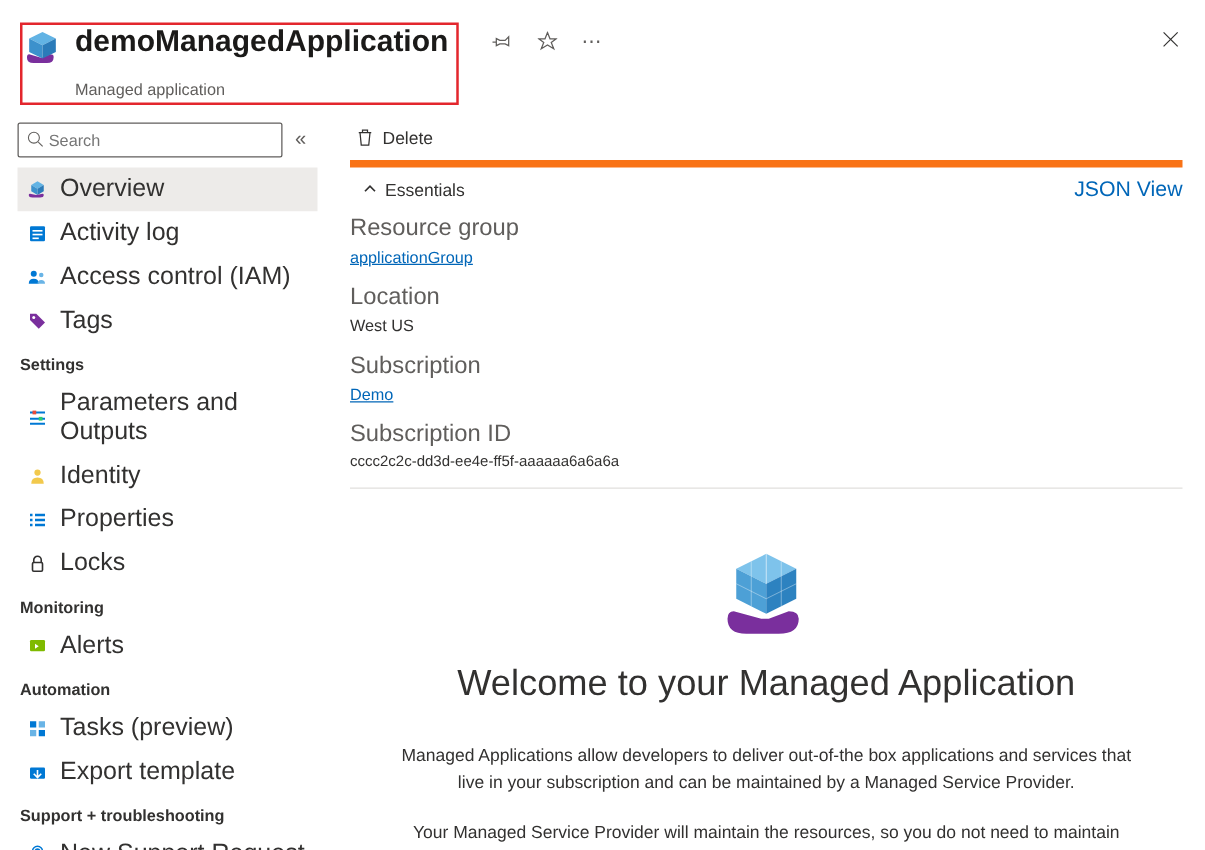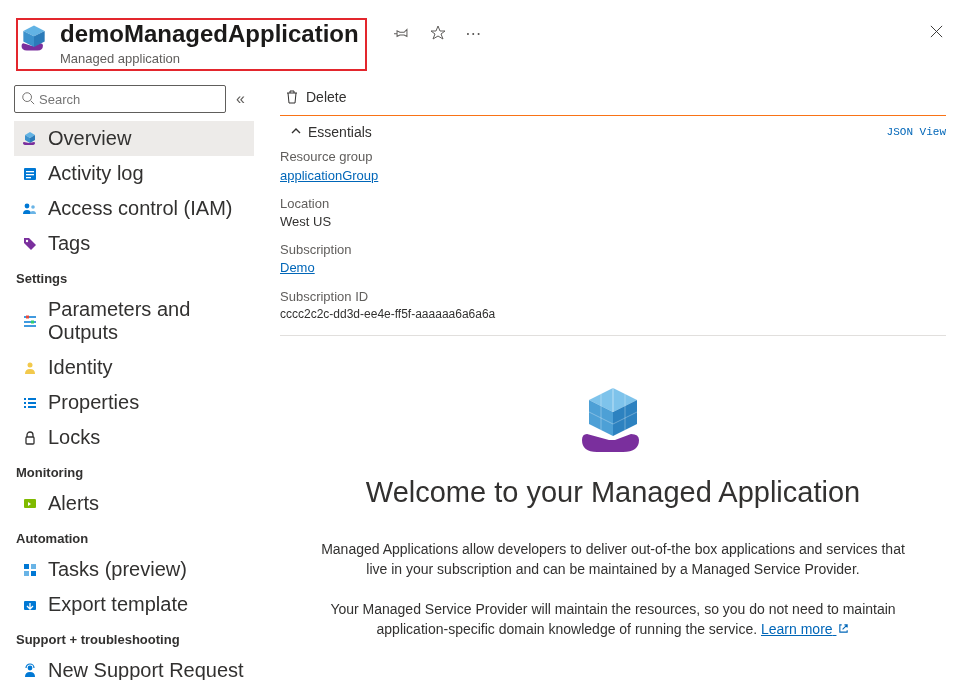--- a/index.html
+++ b/index.html
@@ -12,21 +12,21 @@
       height: 680px;
       overflow: hidden;
     }
     a { color: #0066b8; text-decoration: underline; cursor: pointer; }
 
     
     .header { display: flex; align-items: flex-start; padding: 18px 20px 8px 16px; gap: 12px; }
     .header-icon { width: 32px; height: 32px; flex-shrink: 0; margin-top: 2px; }
     .header-titles { flex: 0 0 auto; }
     .page-title { font-size: 24px; font-weight: 600; color: #1b1a19; line-height: 1.15; }
-    .page-subtitle { font-size: 13px; color: #605e5c; line-height: 1.3; margin-top: 3px; }
+    .page-subtitle { font-size: 13px; color: #605e5c; line-height: 1.3; margin-top: 16px; }
     .header-redbox { border: 2px solid #e3262d; padding: 0 6px 2px 0px; display: flex; align-items: flex-start; gap: 10px; justify-content: flex-end; }
     .header-actions { margin-left: 14px; display: flex; align-items: center; gap: 18px; color: #605e5c; padding-top:6px;}
     .header-actions .icon-btn { cursor: pointer; width:18px; height:18px; display:flex; align-items:center; justify-content:center;}
     .header-actions svg { width: 16px; height: 16px; }
     .close-btn { margin-left: auto; cursor: pointer; padding-top:6px; color:#323130; }
     .close-btn svg { width: 15px; height: 15px; }
 
     
     .body-row { display: flex; height: calc(680px - 64px); }
     .sidebar { width: 262px; flex-shrink: 0; padding: 6px 8px 0 14px; }
@@ -41,31 +41,31 @@
 
     .menu { margin-top: 2px; }
     .menu-section-label { font-size: 13px; font-weight: 600; color: #323130; padding: 10px 0 6px 2px; border-bottom: none;}
     .menu-item { display: flex; align-items: center; gap: 10px; padding: 6px 8px; cursor: pointer; border-radius: 0; }
     .menu-item.selected { background: #edebe9; }
     .menu-item .mi-icon { width: 16px; height: 16px; display:flex; align-items:center; justify-content:center; flex-shrink:0;}
     .menu-item .mi-icon svg { width: 16px; height: 16px; }
     .menu-item span.lbl { font-size: 20px; color: #323130; }
 
     
-    .toolbar { display: flex; align-items: center; gap: 8px; padding: 2px 0 8px 0; border-bottom: 1px solid #f97316; }
+    .toolbar { display: flex; align-items: center; gap: 8px; padding: 2px 0 8px 0; border-bottom: 6px solid #f97316; }
     .tb-btn { display: flex; align-items: center; gap: 6px; cursor: pointer; padding: 2px 4px; font-size: 14px; }
     .tb-btn svg { width: 16px; height: 16px; color:#323130;}
 
     
     .essentials-bar { display: flex; align-items: center; padding: 8px 0 8px 10px; font-size: 14px; font-weight: 400; }
     .essentials-bar .chev { margin-right: 6px; cursor:pointer;}
     .essentials-label { flex: 0 0 auto; }
-    .json-view { margin-left: auto; color: #0066b8; cursor: pointer; font-size:11px;font-family:Liberation Mono, monospace; }
+    .json-view { margin-left: auto; color: #0066b8; cursor: pointer; font-size:17px; }
     .essentials-grid { display: grid; grid-template-columns: 1fr 1fr; column-gap: 30px; row-gap: 10px; padding: 0 0 12px 0; border-bottom: 1px solid #e1dfdd; }
-    .ess-item .ess-label { color: #605e5c; font-size: 13px; line-height: 1.4; }
+    .ess-item .ess-label { color: #605e5c; font-size: 19px; line-height: 1.4; }
     .ess-item .ess-value { font-size: 13px; line-height: 1.4; }
     .ess-item .ess-value.mono { font-family: 'Segoe UI', sans-serif; font-size:12px;}
     .redbox2 { border: 2px solid #e3262d; padding: 2px 4px; }
 
     
     .welcome { text-align: center; padding: 44px 30px 0 30px; }
     .welcome-icon { margin: 0 auto 16px auto; width: 80px; height: 80px; }
     .welcome h1 { font-size: 29px; font-weight: 350; color: #323130; margin-bottom: 30px; }
     .welcome p { font-size: 14px; color: #323130; line-height: 1.45; margin-bottom: 20px; }
     .ext-icon { display:inline-block; vertical-align: baseline; margin-left:2px;}

